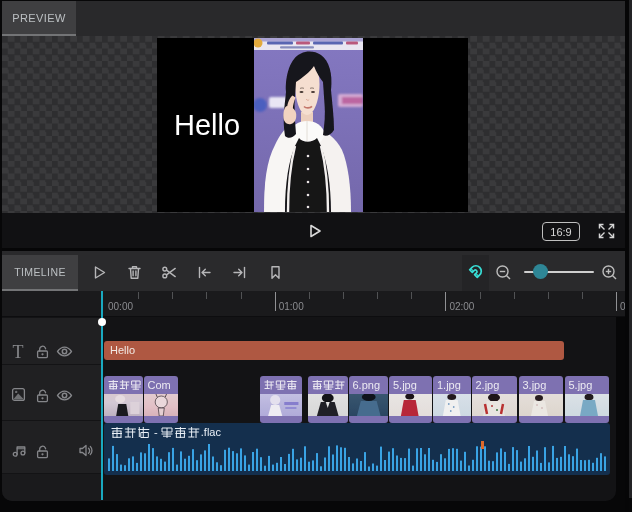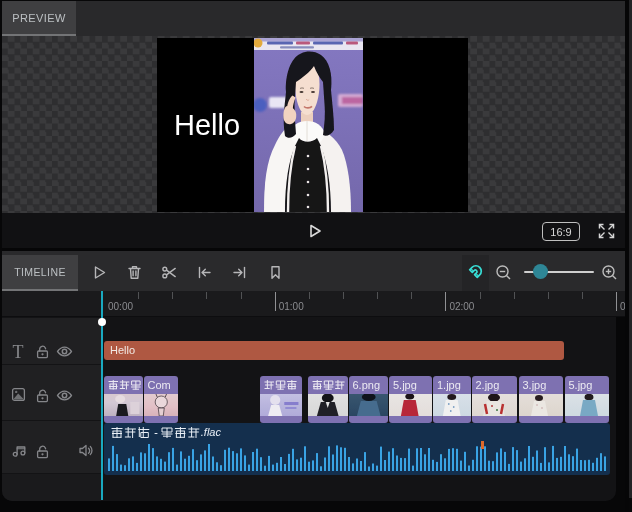--- a/index.html
+++ b/index.html
@@ -51,21 +51,21 @@
 #helloclip { position:absolute; left:102px; top:24px; width:460px; height:19px; background:#af5842;
   border-radius:3px; color:#f2e9e4; font-size:11px; line-height:19px; padding-left:6px; }
 .iclip { position:absolute; top:53px; height:47px; background:#7e71b1; border-radius:3px;
   overflow:hidden;margin-top:6px; }
 .ilab { position:absolute; left:4px; top:2px; height:15px; color:#eceaf2; font-size:11px;
   line-height:15px; white-space:nowrap; }
 .thumb { position:absolute; left:0; top:18px; width:100%; height:22px; }
 .thumb svg { filter:blur(0.7px); }
 .thumb { filter:brightness(0.95); }
 #audioclip { position:absolute; left:102px; top:106px; width:506px; height:52px; background:#142f4d;
-  border-radius:3px;font-style:italic; }
+  border-radius:3px; }
 #audiolab { position:absolute; left:7px; top:3px; font-size:11px; color:#e9eff6; }
 #phline { left:101px; top:291px; width:2px; height:209px; background:#1aa9c0; }
 #phdot { left:98px; top:318px; width:8px; height:8px; border-radius:50%; background:#fff; }
 #rstrip { left:625px; top:0; width:4px; height:512px; background:#060607; }
 #rsliver { left:629px; top:0; width:3px; height:498px; background:#232325; }
 svg { display:block; }
 </style>
 </head>
 <body>
 <div id="app">

